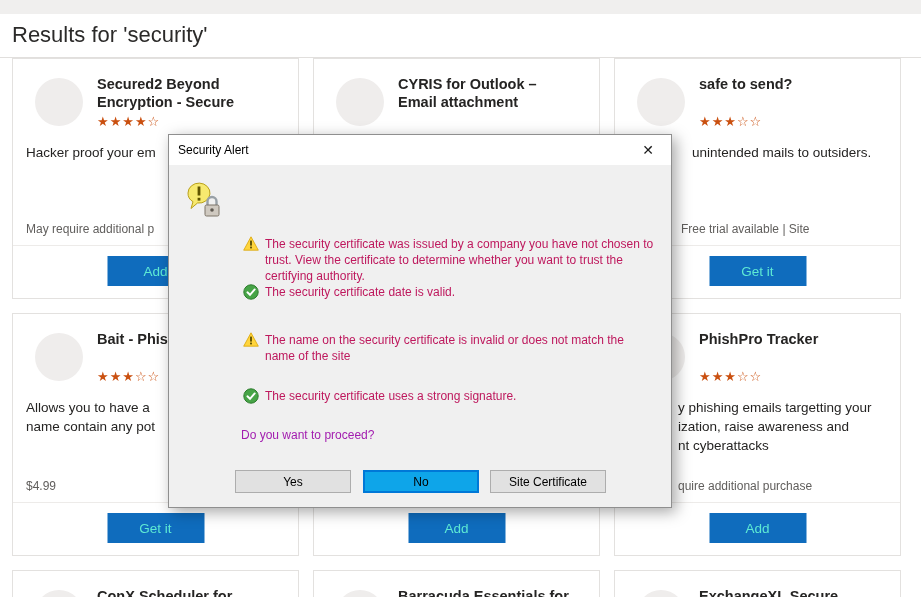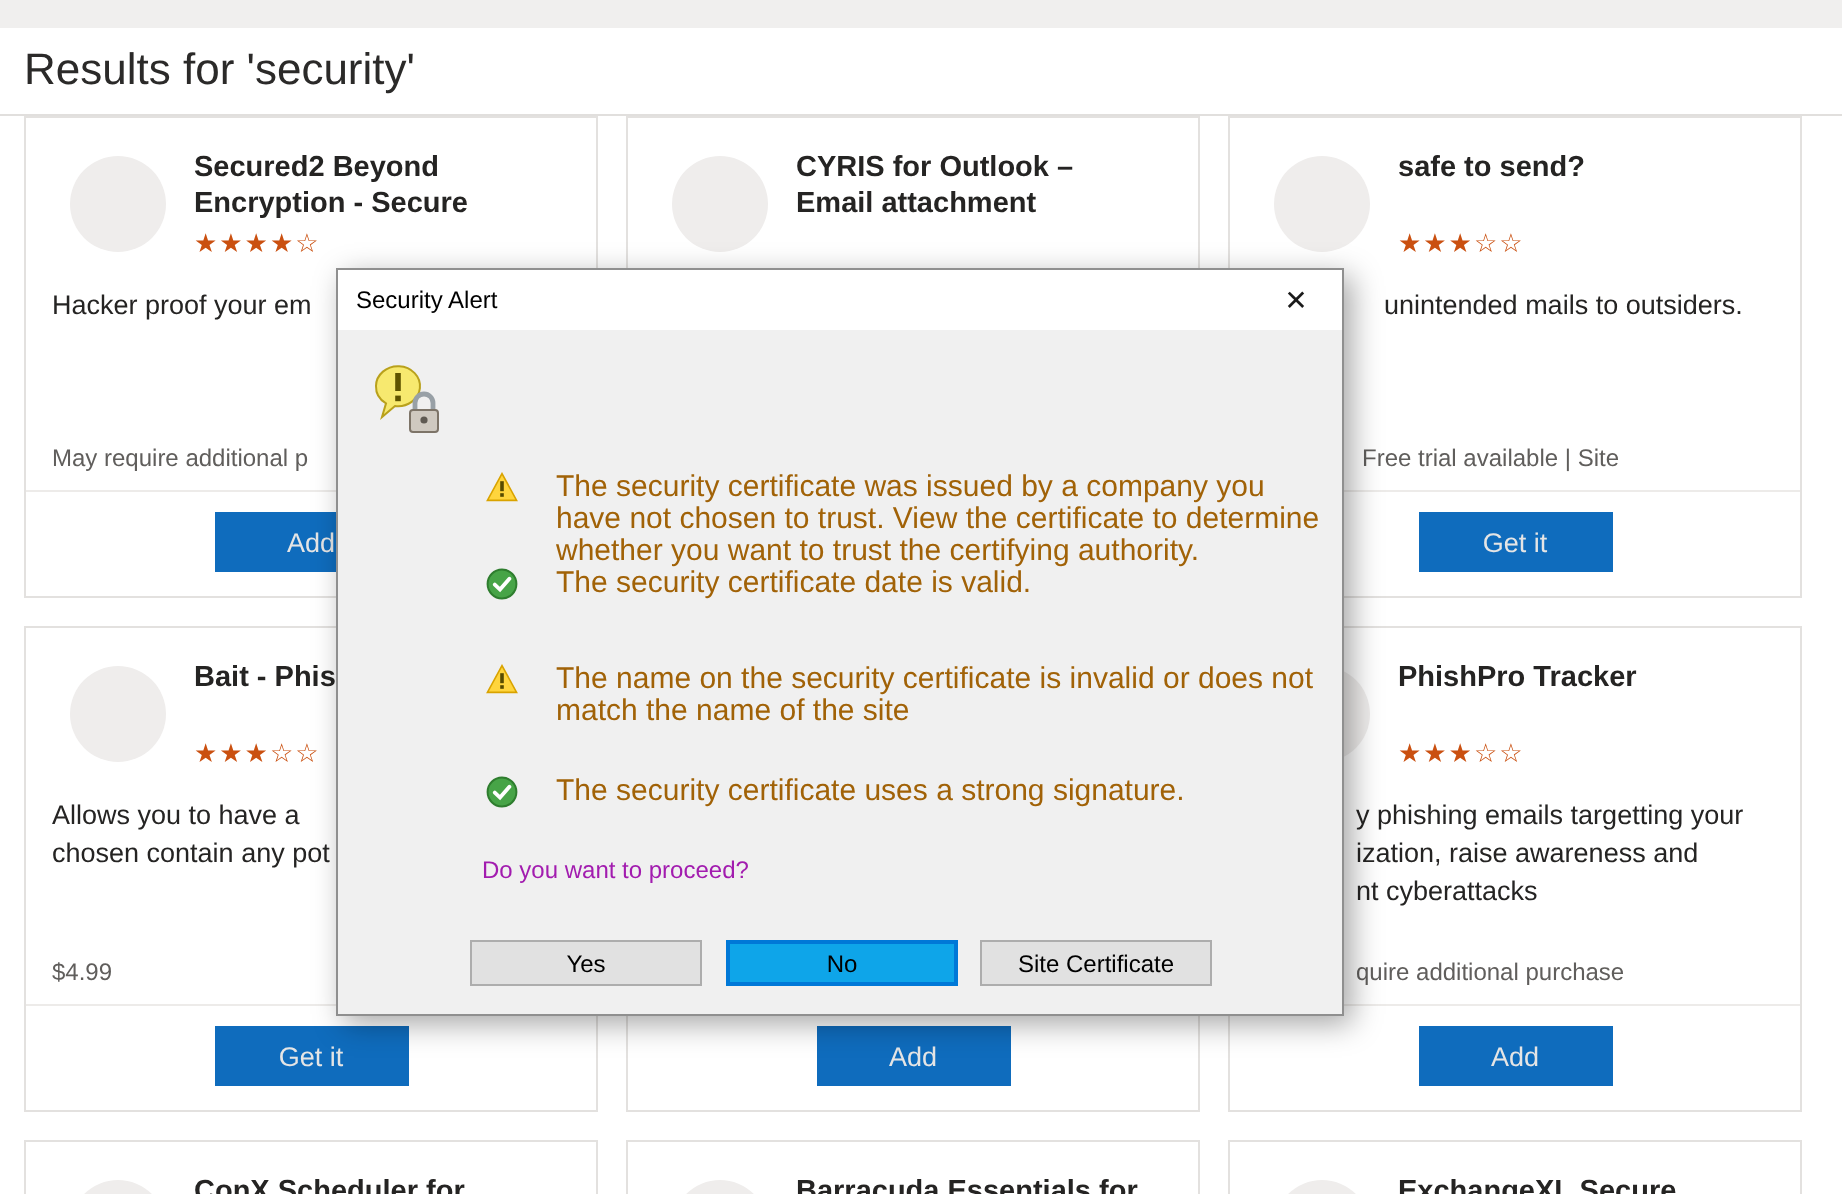--- a/index.html
+++ b/index.html
@@ -16,38 +16,38 @@
   .card { position:absolute; background:#fff; border:1px solid #e3e1df; }
   .avatar { position:absolute; left:22px; top:19px; width:48px; height:48px; border-radius:50%; background:#efedec; }
   .card-title { position:absolute; left:84px; top:16px; width:180px; font-size:14.5px; font-weight:700; color:#252423; line-height:18px; cursor:pointer; }
   .card-title.nowrap { white-space:nowrap; width:200px; }
   .stars { position:absolute; left:84px; top:55px; font-size:13px; letter-spacing:1px; color:#ca5010; }
   .desc { position:absolute; left:13px; top:84px; width:264px; font-size:13.5px; color:#252423; line-height:19px; }
   .dline { white-space:nowrap; }
   .footnote { position:absolute; left:13px; bottom:62px; font-size:12px; color:#605e5c; white-space:nowrap; }
   .divider { position:absolute; left:0; right:0; bottom:52px; border-top:1px solid #edebe9; }
   .cta { position:absolute; left:50%; transform:translateX(-50%); bottom:12px; width:97px; height:30px;
-         background:#0f6cbd; color:#e5e5e5; border:none; font-family:inherit; font-size:13.5px; cursor:pointer; }
+         background:#0f6cbd; color:#5eead4; border:none; font-family:inherit; font-size:13.5px; cursor:pointer; }
   .off50 { margin-left:50px; }
   .off53 { margin-left:53px; }
   .off64 { margin-left:64px; }
 
   
   .dialog { position:absolute; left:168px; top:134px; width:504px; height:374px; z-index:10;
             background:#f0f0f0; border:1px solid #8f8f8f; box-shadow:4px 4px 14px rgba(0,0,0,.35); }
   .dlg-titlebar { display:flex; align-items:center; height:30px; background:#ffffff; padding-left:9px; }
   .dlg-title { font-size:12px; color:#000; }
   .dlg-close { margin-left:auto; width:46px; height:30px; border:none; background:transparent;
                font-family:inherit; font-size:14px; color:#1a1a1a; cursor:pointer; }
   .dlg-body { position:absolute; top:30px; left:0; right:0; bottom:0; }
   .dlg-main-icon { position:absolute; left:16px; top:16px; width:36px; height:38px; }
   .dlg-main-text { position:absolute; left:72px; top:20px; width:436px; font-size:12px; line-height:15px; color:#000; }
   .dlg-item { position:absolute; left:74px; display:flex; align-items:flex-start; }
   .dlg-item-icon { flex:0 0 16px; height:16px; }
-  .dlg-item-text { margin-left:19px; width:390px; font-size:15px; line-height:16px; color:#a16207; }
+  .dlg-item-text { margin-left:6px; width:390px; font-size:12px; line-height:16px; color:#be185d; }
   .dlg-question { position:absolute; left:72px; top:263px; font-size:12px; color:#a21caf; }
   .win-btn { position:absolute; top:305px; width:116px; height:23px; background:#e1e1e1;
              border:1px solid #adadad; font-family:inherit; font-size:12px; color:#000; cursor:pointer;text-align:center; }
   .win-btn.pos-yes { left:66px; }
   .win-btn.pos-no  { left:194px; }
   .win-btn.pos-vc  { left:321px; }
   .win-btn.focused { background:#0ea5e9; border:2px solid #0078d7; }
 </style>
 </head>
 <body>
@@ -87,21 +87,21 @@
     <div class="divider"></div>
     <button class="cta">Get it</button>
   </div>
 
   <div class="card" style="left:12px; top:313px; width:287px; height:243px;">
     <div class="avatar"></div>
     <div class="card-title nowrap">Bait - Phish</div>
     <div class="stars">★★★☆☆</div>
     <div class="desc">
       <div class="dline">Allows you to have a</div>
-      <div class="dline">chosen contain any pot</div>
+      <div class="dline">name contain any pot</div>
     </div>
     <div class="footnote">$4.99</div>
     <div class="divider"></div>
     <button class="cta">Get it</button>
   </div>
 
   <div class="card" style="left:313px; top:313px; width:287px; height:243px;">
     <div class="avatar"></div>
     <div class="divider"></div>
     <button class="cta">Add</button>

